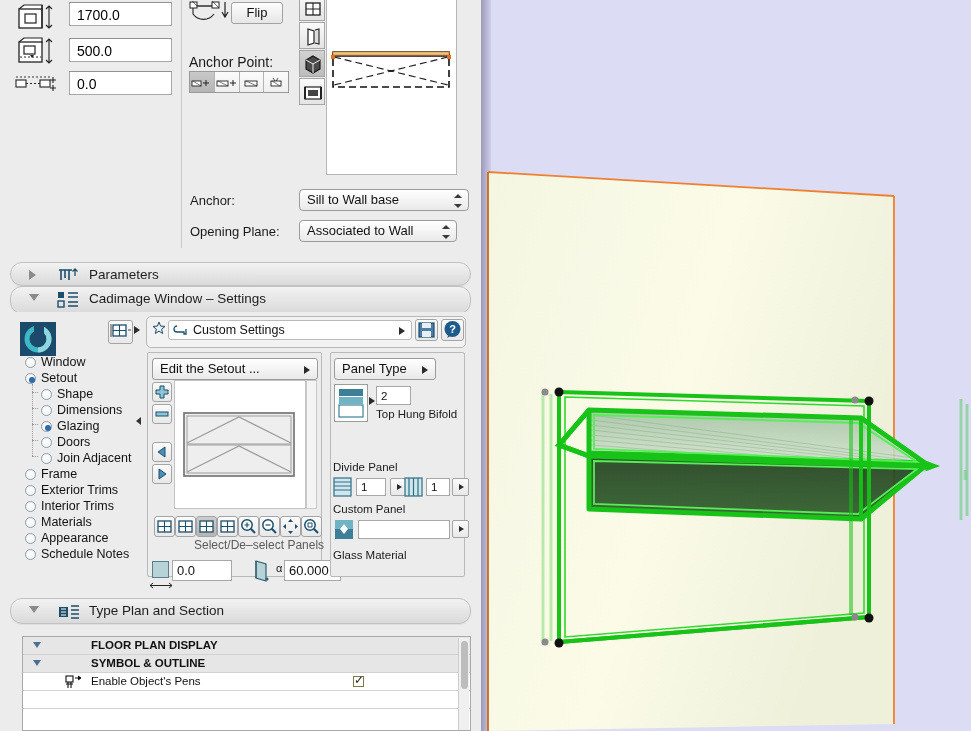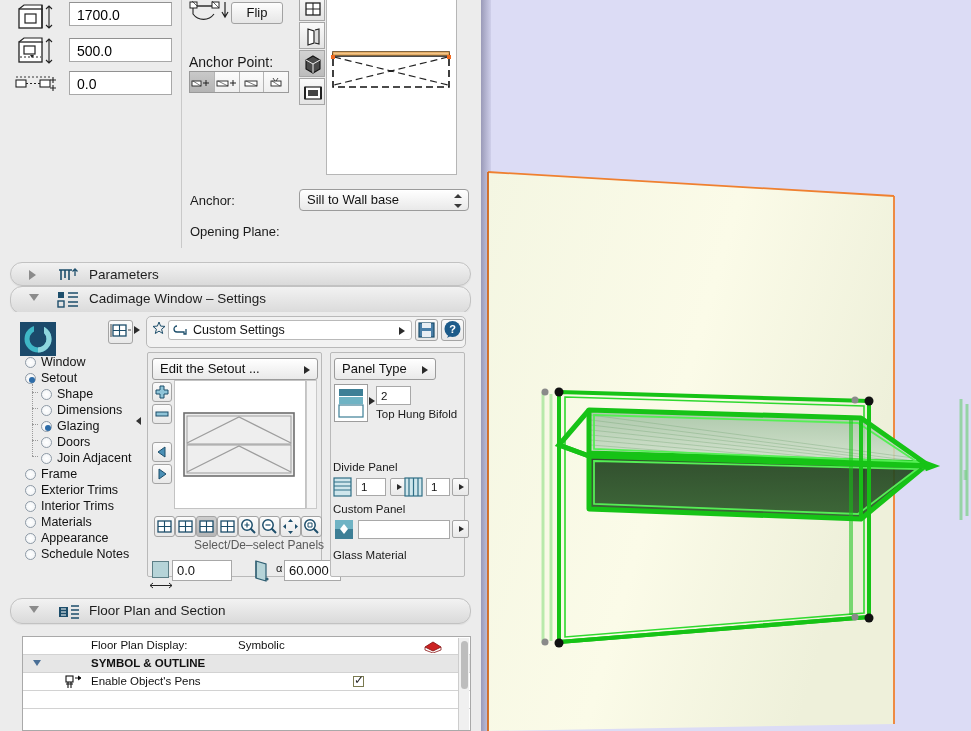--- a/index.html
+++ b/index.html
@@ -296,20 +296,24 @@
         </div>
       </div>
 
       <div class="lbl" style="left:190px;top:193px;">Anchor:</div>
       <div class="popup" style="left:299px;top:189px;width:170px;">
         <span>Sill to Wall base</span>
         <span class="arrows"></span>
       </div>
 
       <div class="lbl" style="left:190px;top:224px;">Opening Plane:</div>
+      <div class="popup" style="left:299px;top:220px;width:158px;">
+        <span>Associated to Wall</span>
+        <span class="arrows"></span>
+      </div>
 
       <div id="view-strip">
         <div class="vbtn">
           <svg width="24" height="25" viewBox="0 0 24 25" style="position:absolute;left:1px;top:1px;">
             <rect x="5" y="7" width="14" height="12" fill="#fff" stroke="#222" stroke-width="1.3"></rect>
             <path d="M12 7 L12 19 M5 13 L19 13" stroke="#222" stroke-width="1.1"></path>
           </svg>
         </div>
         <div class="vbtn">
           <svg width="24" height="25" viewBox="0 0 24 25" style="position:absolute;left:1px;top:1px;">
@@ -657,33 +661,27 @@
 
     <div class="sec-head" style="top:598px;height:26px;">
       <span class="tw tw-down"></span>
       <span class="sec-icon">
         <svg width="24" height="20" viewBox="0 0 24 20">
           <rect x="2" y="5" width="9" height="10" fill="#1d4e6b"></rect>
           <path d="M4 7 L9 7 M4 10 L9 10 M4 13 L9 13" stroke="#fff" stroke-width="1"></path>
           <path d="M14 4 L22 4 M14 8 L22 8 M14 12 L22 12 M14 16 L22 16" stroke="#1d4e6b" stroke-width="1.4"></path>
         </svg>
       </span>
-      <span class="sec-title">Floor Plan and Section</span>
+      <span class="sec-title">Type Plan and Section</span>
     </div>
 
     <div id="fp-table">
-      <div class="trow">
-        <span class="tlabel">Floor Plan Display:</span>
-        <span class="tval">Symbolic</span>
-        <span style="position:absolute;left:400px;top:1px;width:20px;height:15px;">
-          <svg width="20" height="15" viewBox="0 0 20 15">
-            <path d="M2 9 L10 4 L18 9 L10 13 Z" fill="#cc2222" stroke="#8a1515" stroke-width="0.9"></path>
-            <path d="M2 9 L2 12 L10 15 L18 12 L18 9" fill="none" stroke="#8a1515" stroke-width="0.8"></path>
-          </svg>
-        </span>
+      <div class="trow grp">
+        <span class="tw-cell"></span>
+        <span class="tlabel">FLOOR PLAN DISPLAY</span>
       </div>
       <div class="trow grp">
         <span class="tw-cell"></span>
         <span class="tlabel">SYMBOL &amp; OUTLINE</span>
       </div>
       <div class="trow">
         <span class="ticon">
           <svg width="18" height="14" viewBox="0 0 18 14">
             <rect x="1" y="1" width="7" height="6" fill="none" stroke="#111" stroke-width="1.1"></rect>
             <path d="M1 9 L8 9 M3 7 L3 13 M6 7 L6 13" stroke="#111" stroke-width="1.1"></path>

